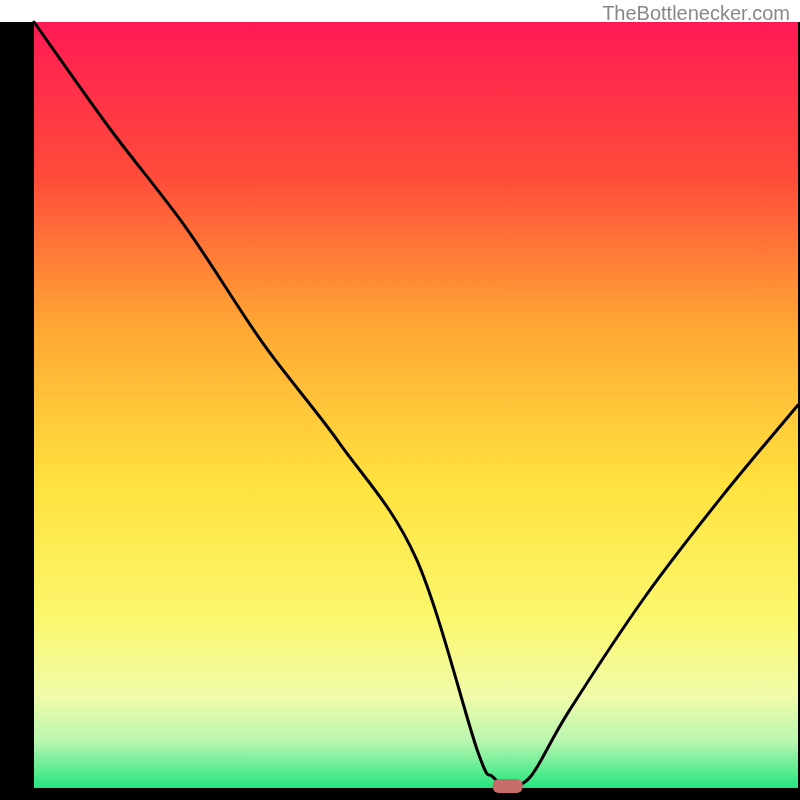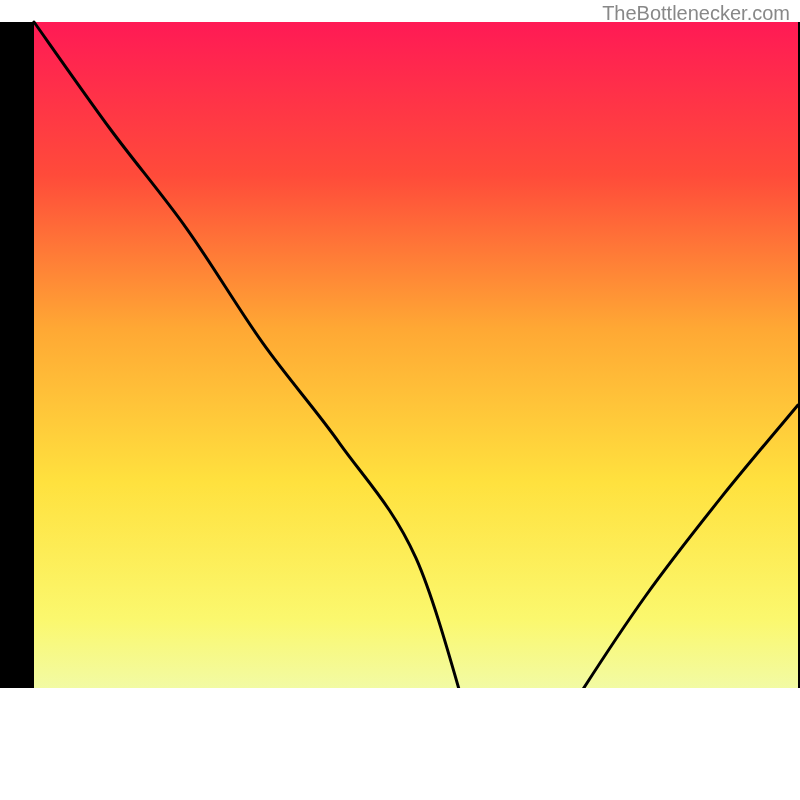--- a/index.html
+++ b/index.html
@@ -3,21 +3,21 @@
 <meta charset="utf-8">
 <style>
 body {
   margin: 0;
   padding: 0;
   background: #fff;
   font-family: Arial, sans-serif;
 }
 .container {
   width: 800px;
-  height: 688px;
+  height: 800px;
   position: relative;
 }
 .watermark {
   position: absolute;
   top: 2px;
   right: 10px;
   color: #888;
   font-size: 20px;
   font-weight: 500;
   z-index: 10;

